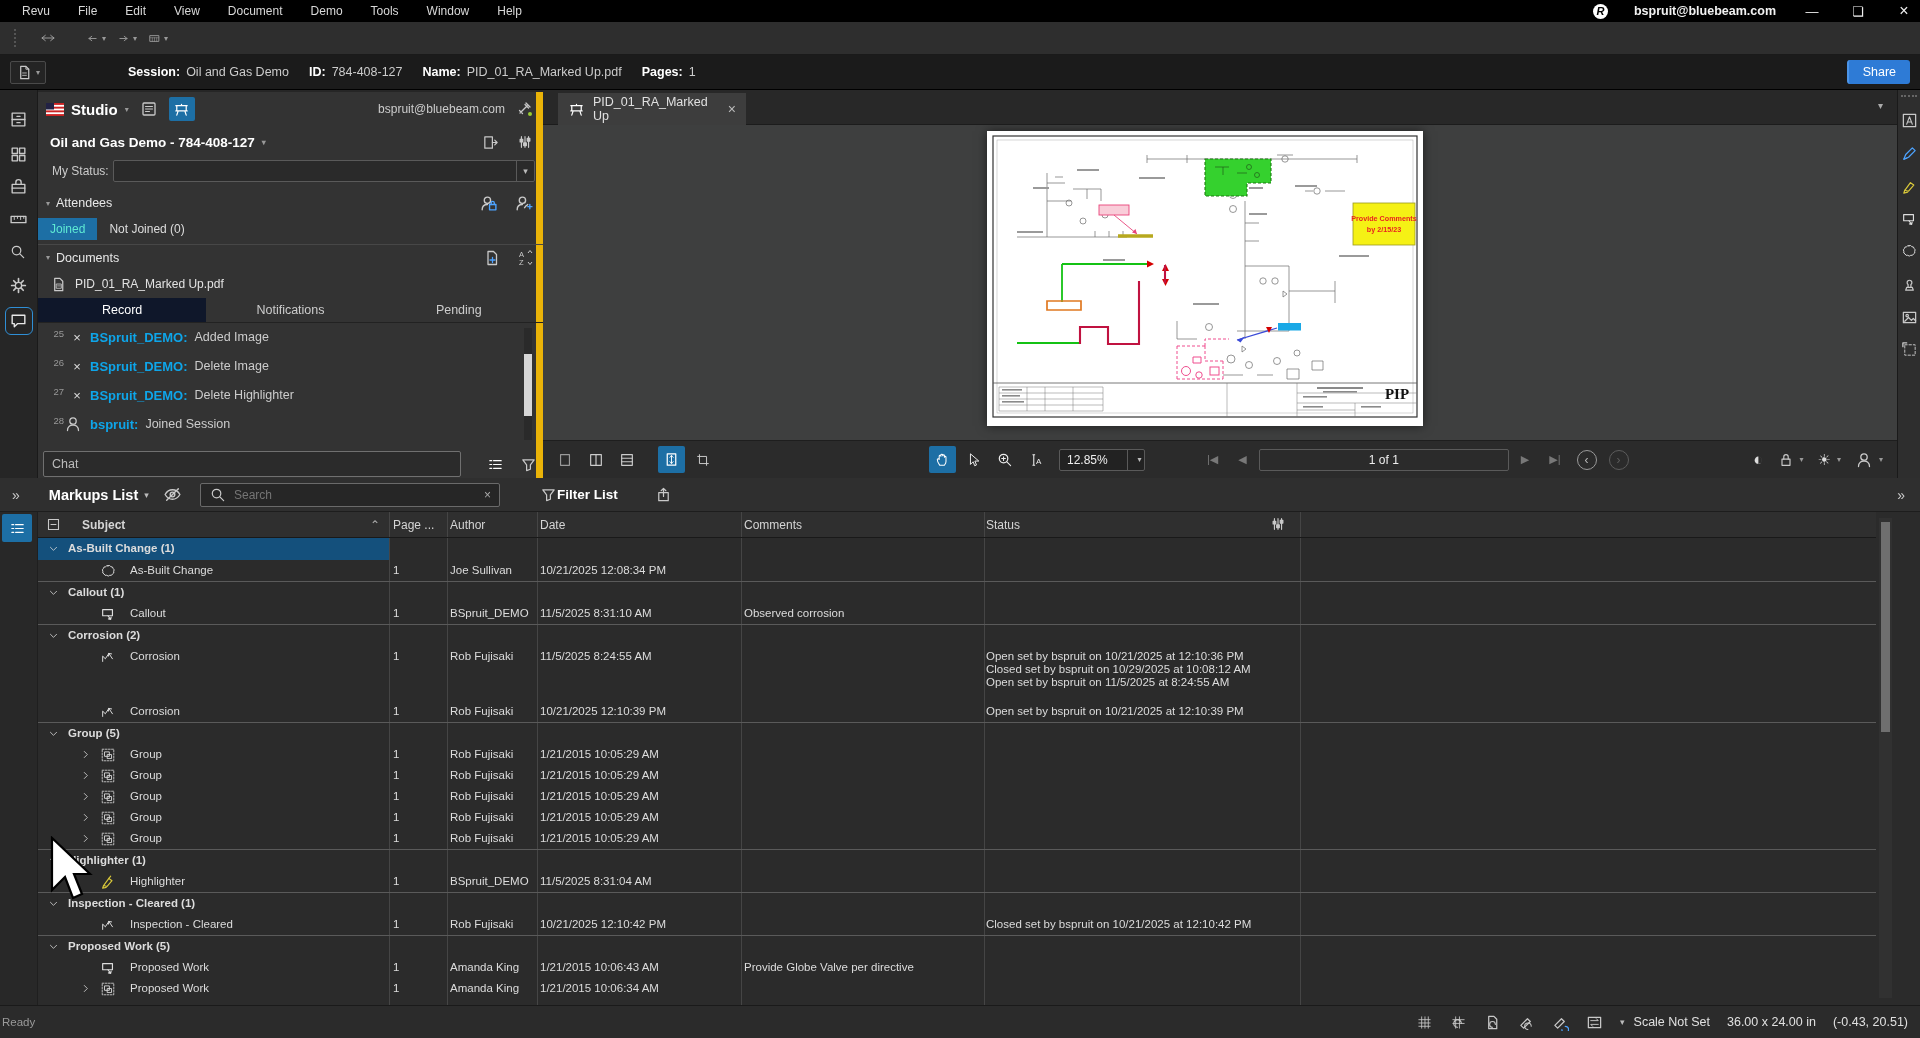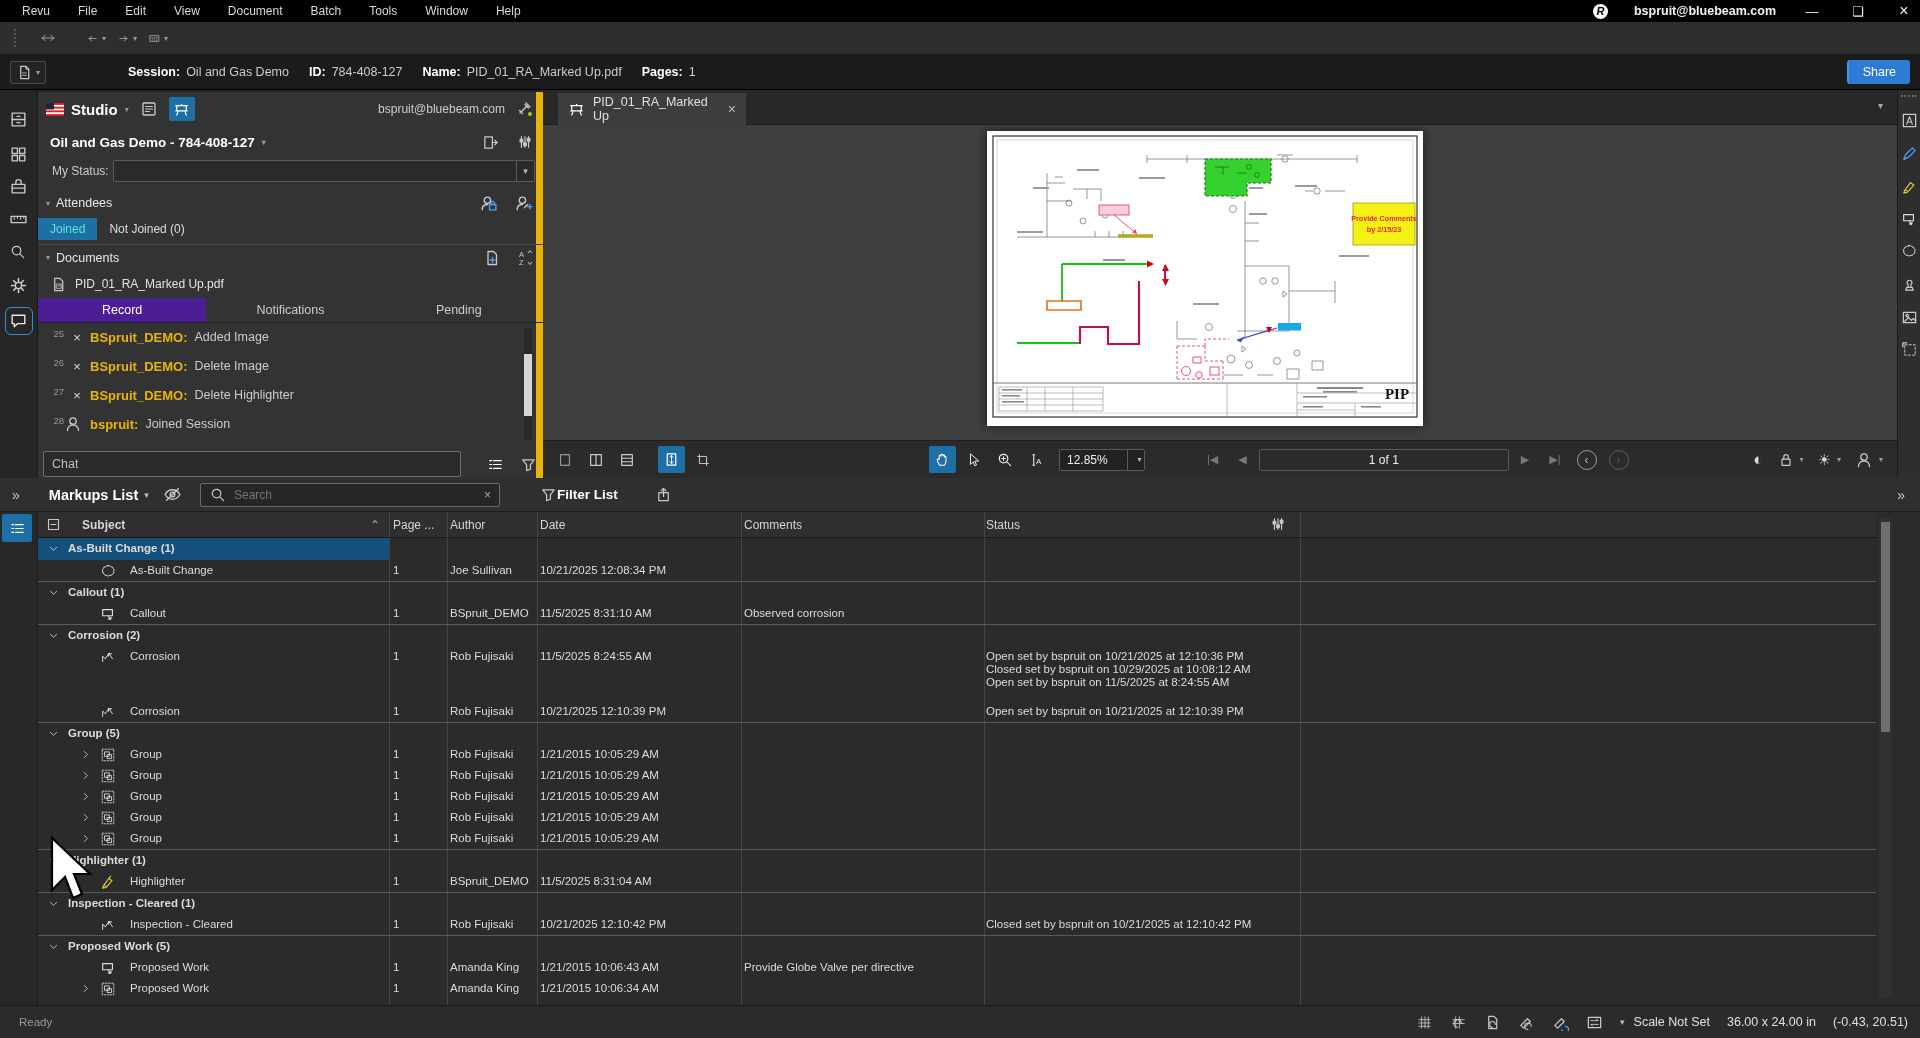--- a/index.html
+++ b/index.html
@@ -59,26 +59,26 @@
   .secthdr{height:26px;padding:0 8px;gap:6px;color:#e8e8e8;font-size:12.5px}
   .secthdr .ricons{position:absolute;right:10px;display:flex;gap:16px}
   #attendees-hdr{top:98px}
   #att-tabs{top:124px;height:26px}
   .chip{padding:4px 12px;font-size:12px;color:#ddd}
   .chip.active{background:#1d6fa5;color:#5eead4}
   #docs-hdr{top:152px;border-top:1px solid #474747}
   #doc-row{top:180px;height:24px;padding-left:12px;gap:8px;color:#e2e2e2}
   #tabs3{top:206px;height:25px;border-bottom:1px solid #222}
   #tabs3 div{flex:1;text-align:center;padding:5px 0;font-size:12.5px;color:#ccc}
-  #tabs3 .active{background:#4c1d95;color:#fff}
+  #tabs3 .active{background:#0f172a;color:#fff}
   #records{top:231px;height:122px;left:0;width:505px}
   .rec{position:absolute;left:0;width:100%;height:28px;display:flex;align-items:center}
   .rec .num{width:26px;text-align:right;font-size:9.5px;color:#999;margin-top:-8px}
   .rec .ric{width:26px;text-align:center;color:#ddd;font-size:13px}
-  .rec b{color:#eab308;font-size:13px;margin-right:7px}
+  .rec b{color:#0ea5e9;font-size:13px;margin-right:7px}
   .rec .act{color:#ccc;font-size:12.5px}
   #rec-scroll{position:absolute;right:4px;top:236px;width:8px;height:112px;background:#2a2a2a}
   #rec-thumb{position:absolute;left:0;top:26px;width:8px;height:62px;background:#d6d6d6}
   #chat-row{top:358px;height:28px}
   #chat-input{position:absolute;left:5px;width:418px;height:26px;background:#2b2b2b;border:1px solid #707070;
     border-radius:2px;color:#ddd;padding:0 8px;font-size:12.5px;font-family:"Liberation Sans",sans-serif}
   #chat-input::placeholder{color:#bbb}
   #chat-row .ricons{position:absolute;right:6px;display:flex;gap:16px}
 
   
@@ -151,38 +151,38 @@
   .mk-row .sicon{left:62px;top:3px}
   .mk-row .slbl{left:92px}
   .c-page{left:355px}.c-author{left:412px}.c-date{left:502px}.c-comments{left:706px}
   .c-status{left:948px;line-height:13px}
   #mk-scroll{position:absolute;right:28px;top:40px;width:13px;height:480px;background:#313131}
   #mk-thumb{position:absolute;left:2px;top:4px;width:9px;height:210px;background:#6f6f6f}
 
   
   #statusbar{left:0;top:1005px;width:1920px;height:33px;background:#2b2b2b;border-top:1px solid #1a1a1a;
     display:flex;align-items:center}
-  #sb-ready{margin-left:19px;color:#9a9a9a;font-size:11.5px}
+  #sb-ready{margin-left:2px;color:#9a9a9a;font-size:11.5px}
   #sb-right{position:absolute;right:12px;display:flex;align-items:center;gap:17px;color:#e0e0e0;font-size:12.5px}
   #sb-right .chv{font-size:9px;color:#bbb;margin-right:-8px}
 
   
   #cursor{left:48px;top:836px;width:46px;height:70px;z-index:50;pointer-events:none}
 </style>
 </head>
 <body>
 
 <div id="titlebar" class="abs">
   <div id="menu">
       <span>Revu</span>
       <span>File</span>
       <span>Edit</span>
       <span>View</span>
       <span>Document</span>
-      <span>Batch</span>
+      <span>Demo</span>
       <span>Tools</span>
       <span>Window</span>
       <span>Help</span>
     </div>
   <div id="titlebar-right">
     <span id="revu-logo">R</span>
     <span style="font-size:12.5px;font-weight:bold;color:#f2f2f2">bspruit@bluebeam.com</span>
     <span class="winbtn">—</span>
     <span class="winbtn">❏</span>
     <span class="winbtn" style="font-size:16px">×</span>

